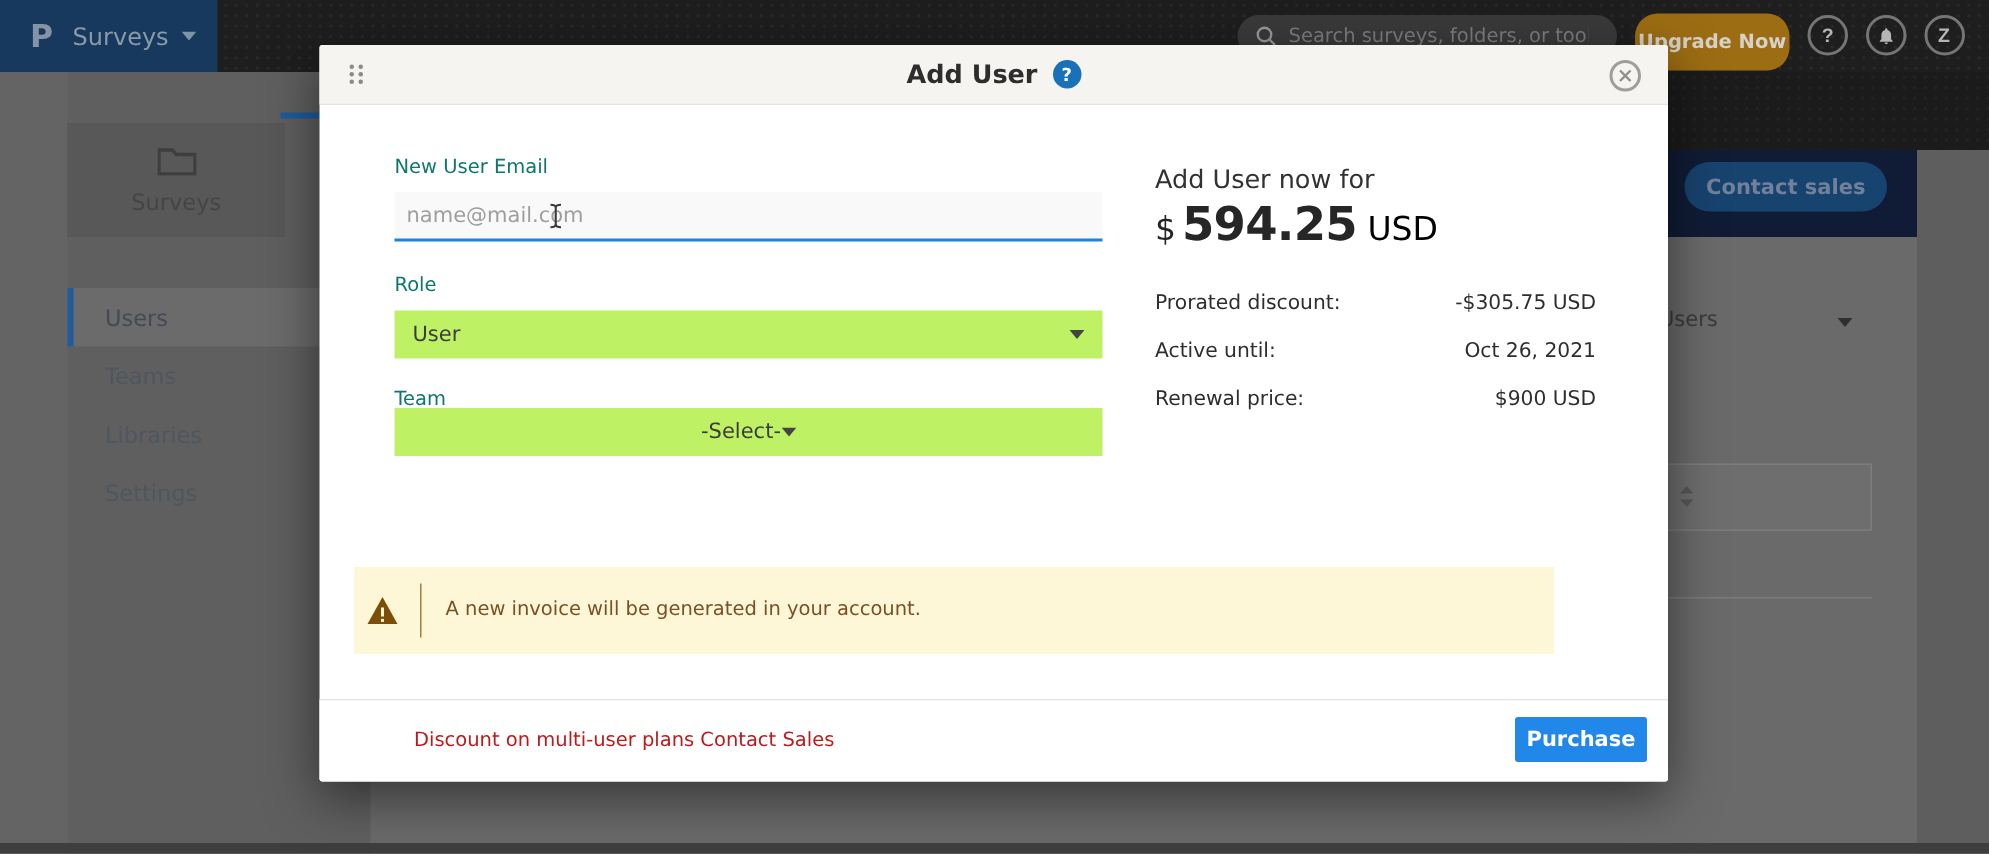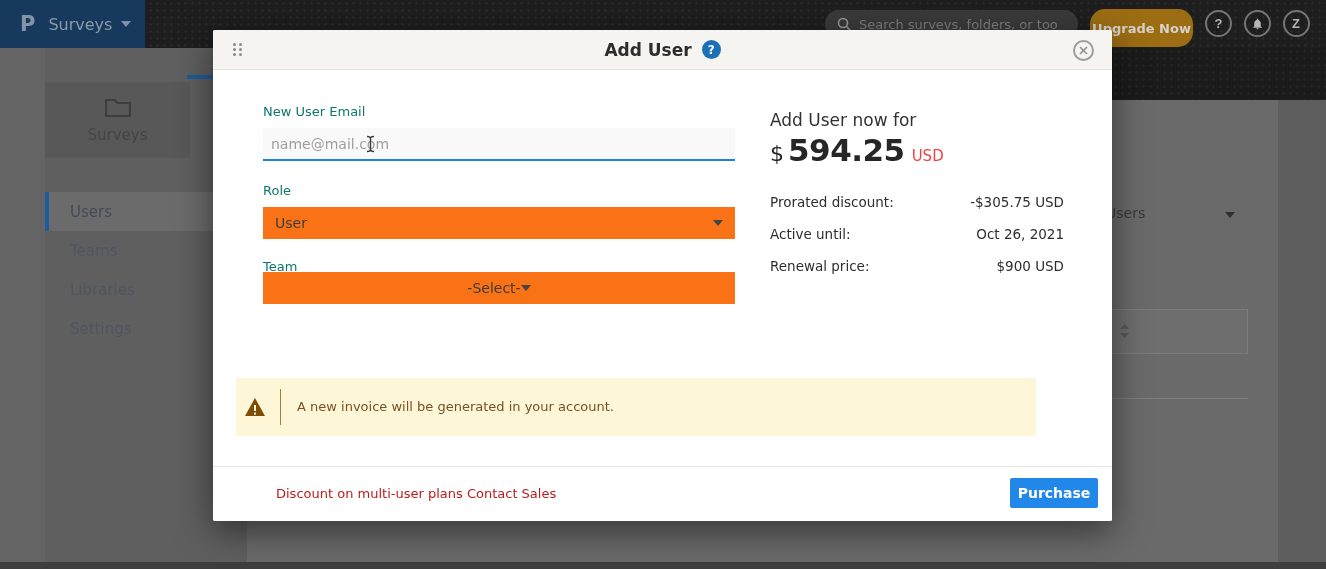--- a/index.html
+++ b/index.html
@@ -72,29 +72,29 @@
   .close-btn { position:absolute; right:18px; top:10px; width:21px; height:21px; border:2px solid #9e9e9e;
     border-radius:50%; background:transparent; cursor:pointer; display:flex; align-items:center;
     justify-content:center; padding:0; }
 
   .fld-label { position:absolute; font-size:13px; color:#0f766e; }
   .email-input { position:absolute; left:50px; top:98px; width:472px; height:33px; background:#f9f9f9;
     border:none; border-bottom:2px solid #1f83dc; font-size:14px; color:#3c3c3c; padding:0 8px;
     outline:none; font-family:inherit; }
   .email-input::placeholder { color:#9e9e9e; }
   .cursor-ibeam { position:absolute; left:152px; top:105px; z-index:20; }
-  .sel { position:absolute; left:50px; width:472px; height:32px; background:#f97316; display:flex;
+  .sel { position:absolute; left:50px; width:472px; height:32px; background:#bef264; display:flex;
     align-items:center; padding:0 12px; font-size:14px; color:#3c3c3c; cursor:pointer;
     justify-content:space-between; }
 
   .price-head { position:absolute; left:557px; top:80px; font-size:17px; color:#323232; }
   .price-line { position:absolute; left:557px; top:102px; display:flex; align-items:baseline; color:#262626; }
   .price-cur { font-size:22px; font-weight:400; }
   .price-amt { font-size:31px; font-weight:800; margin-left:4px; letter-spacing:-0.5px; }
-  .price-code { font-size:15px; color:#ef4444; margin-left:7px; }
+  .price-code { font-size:22px; color:#000000; margin-left:7px; }
   .price-rows { position:absolute; left:557px; top:164px; width:294px; }
   .price-row { display:flex; justify-content:space-between; margin-bottom:16px; font-size:13.5px; color:#2e2e2e; }
 
   .warn-box { position:absolute; left:23px; top:348px; width:800px; height:58px; background:#fdf6d7;
     display:flex; align-items:center; padding-left:8px; }
   .warn-sep { width:1px; height:36px; background:#9d7f46; margin:0 16px 0 14px; }
   .warn-text { font-size:13px; color:#7a5122; line-height:18px; }
 
   .modal-footer { position:absolute; left:0; top:436px; width:100%; height:55px;
     border-top:1px solid #e3e3e3; background:#ffffff; border-radius:0 0 2px 2px; }
@@ -144,20 +144,23 @@
   <div class="dark-right"></div>
 
   <div class="surveys-tab">
     <svg width="26" height="20" viewBox="0 0 26 20">
         <path d="M1 3h9l2.5 3H25v13H1z" fill="none" stroke="#3e3e3e" stroke-width="2.2"></path>
       </svg>
     <span>Surveys</span>
   </div>
   <div class="blue-tab-edge"></div>
 
+  <div class="navy-banner">
+    <button class="contact-sales">Contact sales</button>
+  </div>
 
   <div class="sidebar-menu">
     <div class="side-item active">Users</div>
     <div class="side-item">Teams</div>
     <div class="side-item">Libraries</div>
     <div class="side-item">Settings</div>
   </div>
 
   <span class="users-filter">Users</span>
   <svg class="users-filter-caret" width="10" height="6">

